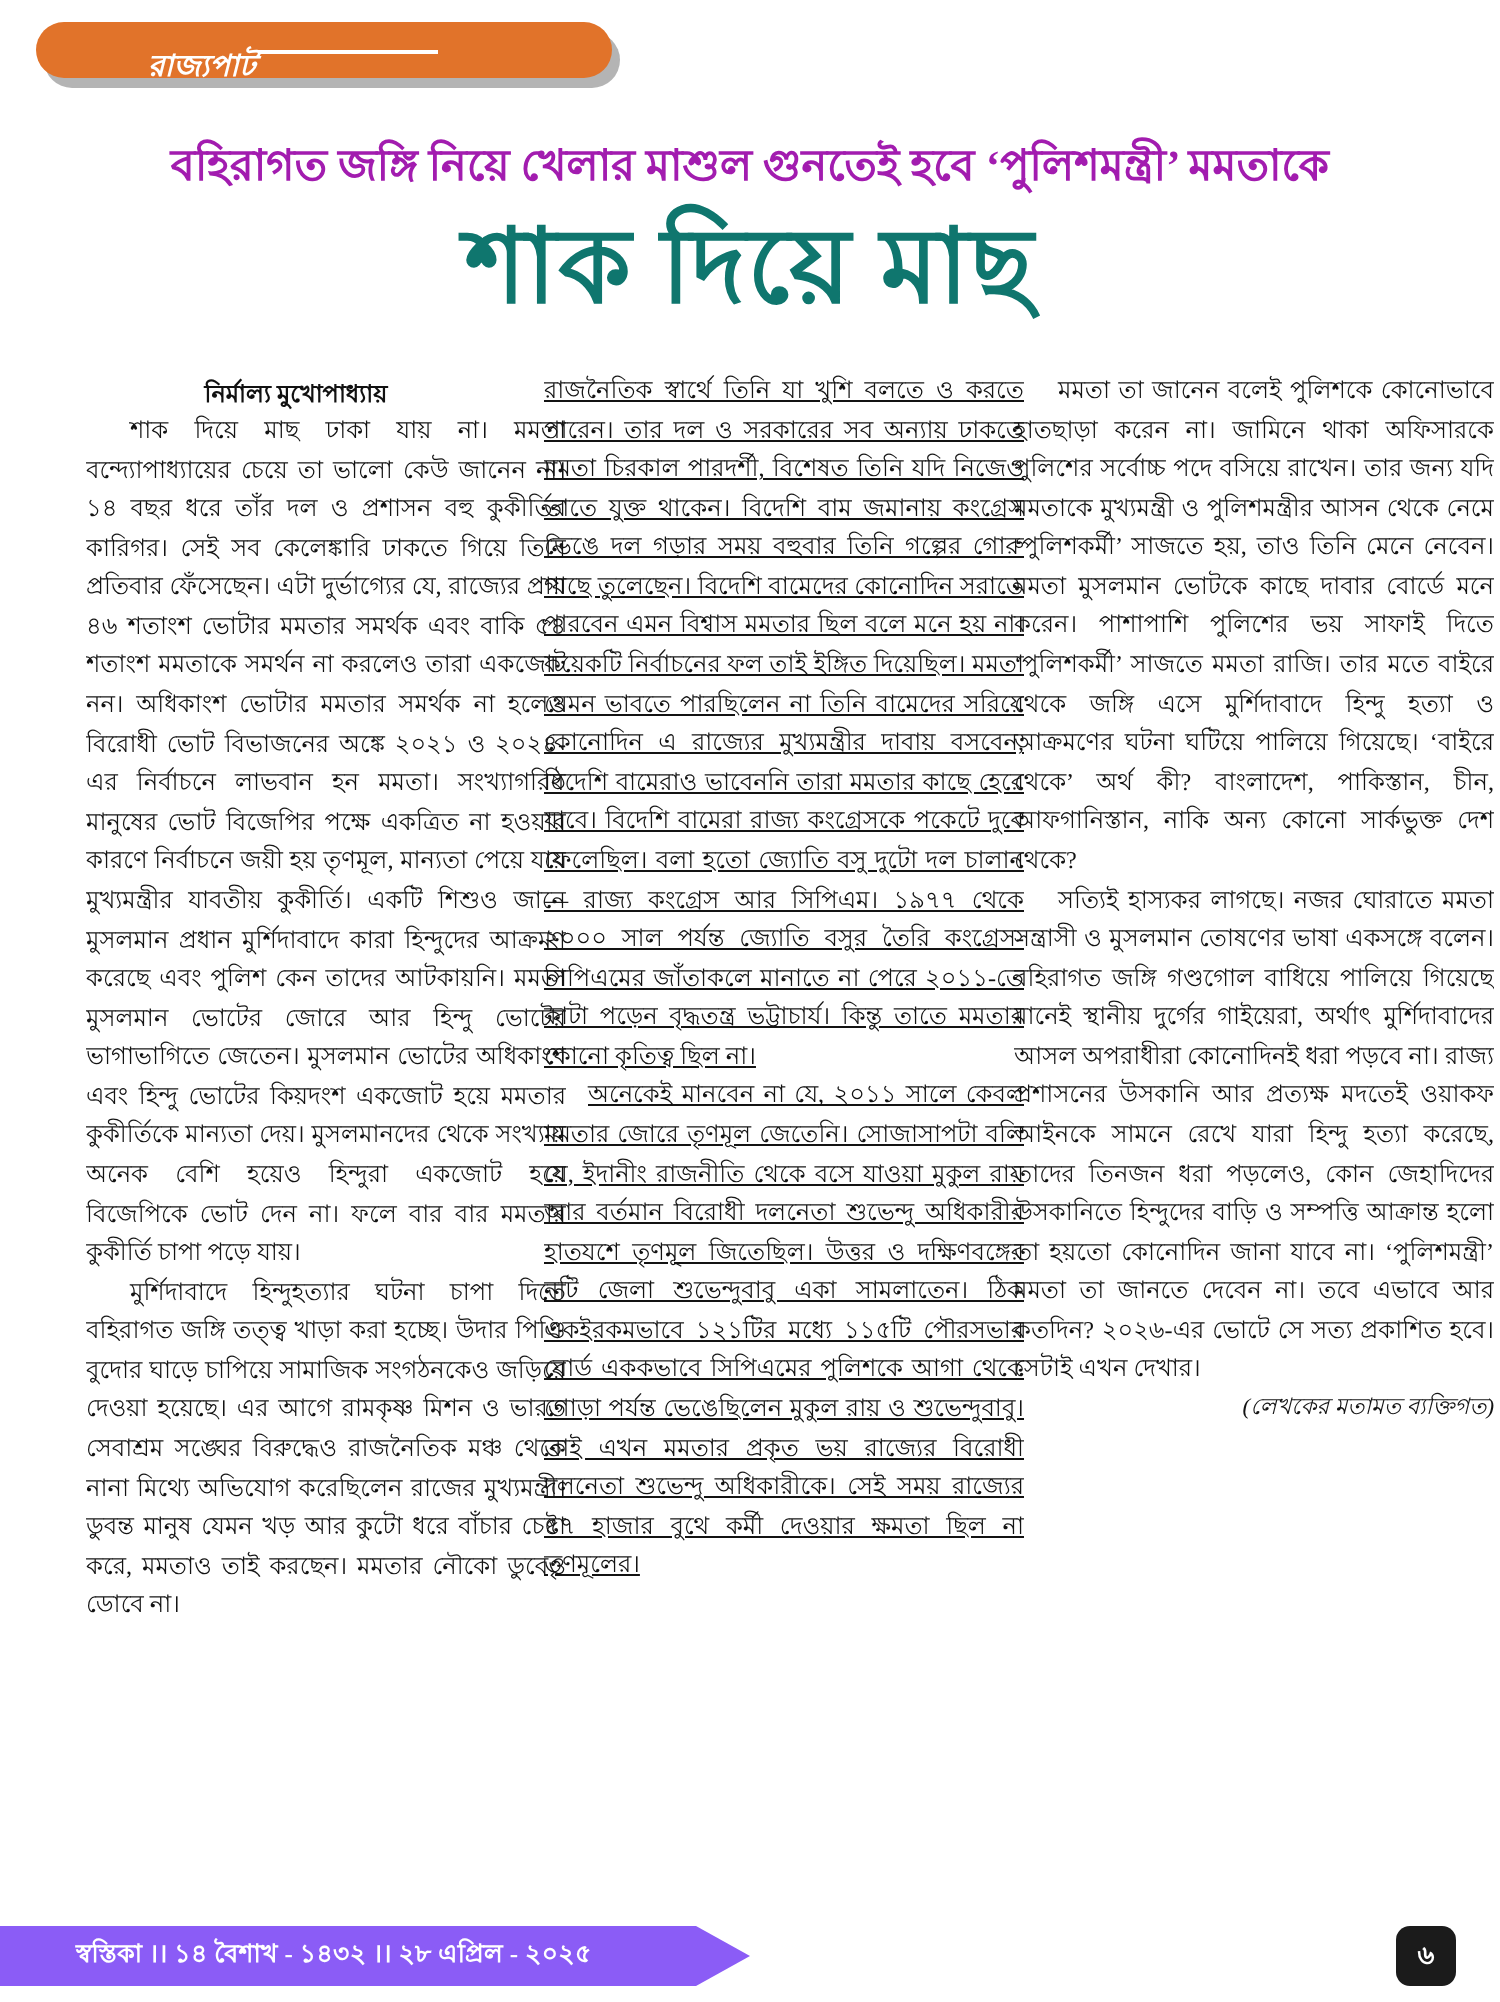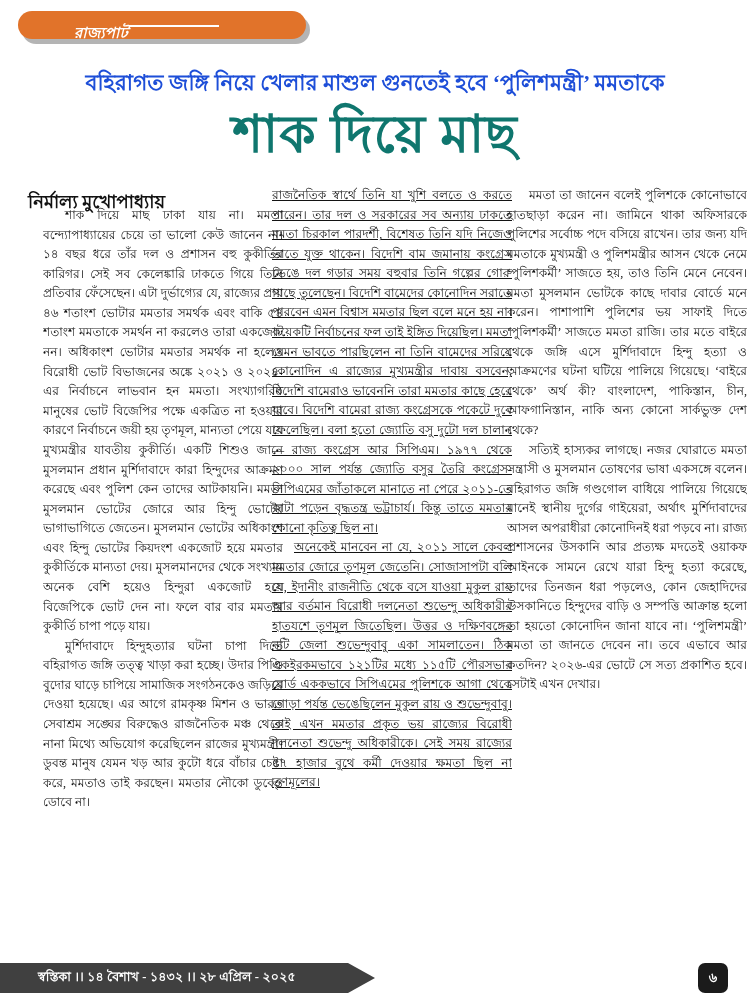--- a/index.html
+++ b/index.html
@@ -65,21 +65,21 @@
 
   
   .kicker {
     position: absolute;
     left: 30px;
     top: 70px;
     width: 690px;
     text-align: center;
     font-size: 21.5px;
     font-weight: 700;
-    color: #1d4ed8;
+    color: #a21caf;
     letter-spacing: .1px;
     line-height: 1.25;
   }
   .headline {
     position: absolute;
     left: 30px;
     top: 103px;
     width: 690px;
     text-align: center;
     font-size: 52px;
@@ -88,22 +88,22 @@
     line-height: 1.22;
     letter-spacing: 1px;
   }
 
   
   .byline {
     position: absolute;
     left: 28px;
     top: 188px;
     width: 240px;
-    text-align: left;
-    font-size: 18px;
+    text-align: center;
+    font-size: 12px;
     font-weight: 700;
     color: #111111;
   }
 
   
   .col {
     position: absolute;
     top: 206px;
     width: 240px;
     height: 740px;
@@ -131,21 +131,21 @@
     text-indent: 0;
   }
 
   
   .footer-banner {
     position: absolute;
     left: 0;
     top: 963px;
     width: 375px;
     height: 30px;
-    background: #404040;
+    background: #8b5cf6;
     clip-path: polygon(0 0, 348px 0, 375px 15px, 348px 30px, 0 30px);
     display: flex;
     align-items: center;
   }
   .footer-text {
     color: #ffffff;
     font-size: 12.5px;
     font-weight: 700;
     margin-left: 38px;
     white-space: nowrap;
@@ -191,20 +191,21 @@
 </div>
 
 <div class="col" id="col2">
   <p class="cont">রাজনৈতিক স্বার্থে তিনি যা খুশি বলতে ও করতে পারেন। তার দল ও সরকারের সব অন্যায় ঢাকতে মমতা চিরকাল পারদর্শী, বিশেষত তিনি যদি নিজেও তাতে যুক্ত থাকেন। বিদেশি বাম জমানায় কংগ্রেস ভেঙে দল গড়ার সময় বহুবার তিনি গল্পের গোরু গাছে তুলেছেন। বিদেশি বামেদের কোনোদিন সরাতে পারবেন এমন বিশ্বাস মমতার ছিল বলে মনে হয় না। কয়েকটি নির্বাচনের ফল তাই ইঙ্গিত দিয়েছিল। মমতা যেমন ভাবতে পারছিলেন না তিনি বামেদের সরিয়ে কোনোদিন এ রাজ্যের মুখ্যমন্ত্রীর দাবায় বসবেন, বিদেশি বামেরাও ভাবেননি তারা মমতার কাছে হেরে যাবে। বিদেশি বামেরা রাজ্য কংগ্রেসকে পকেটে দুবে ফেলেছিল। বলা হতো জ্যোতি বসু দুটো দল চালান— রাজ্য কংগ্রেস আর সিপিএম। ১৯৭৭ থেকে ২০০০ সাল পর্যন্ত জ্যোতি বসুর তৈরি কংগ্রেস-সিপিএমের জাঁতাকলে মানাতে না পেরে ২০১১-তে কাটা পড়েন বৃদ্ধতন্ত্র ভট্টাচার্য। কিন্তু তাতে মমতার কোনো কৃতিত্ব ছিল না।</p>
   <p>অনেকেই মানবেন না যে, ২০১১ সালে কেবল মমতার জোরে তৃণমূল জেতেনি। সোজাসাপটা বলি যে, ইদানীং রাজনীতি থেকে বসে যাওয়া মুকুল রায় আর বর্তমান বিরোধী দলনেতা শুভেন্দু অধিকারীর হাতযশে তৃণমূল জিতেছিল। উত্তর ও দক্ষিণবঙ্গের নটি জেলা শুভেন্দুবাবু একা সামলাতেন। ঠিক একইরকমভাবে ১২১টির মধ্যে ১১৫টি পৌরসভার বোর্ড এককভাবে সিপিএমের পুলিশকে আগা থেকে গোড়া পর্যন্ত ভেঙেছিলেন মুকুল রায় ও শুভেন্দুবাবু। তাই এখন মমতার প্রকৃত ভয় রাজ্যের বিরোধী দলনেতা শুভেন্দু অধিকারীকে। সেই সময় রাজ্যের ৫৭ হাজার বুথে কর্মী দেওয়ার ক্ষমতা ছিল না তৃণমূলের।</p>
 </div>
 
 <div class="col" id="col3">
   <p>মমতা তা জানেন বলেই পুলিশকে কোনোভাবে হাতছাড়া করেন না। জামিনে থাকা অফিসারকে পুলিশের সর্বোচ্চ পদে বসিয়ে রাখেন। তার জন্য যদি মমতাকে মুখ্যমন্ত্রী ও পুলিশমন্ত্রীর আসন থেকে নেমে ‘পুলিশকর্মী’ সাজতে হয়, তাও তিনি মেনে নেবেন। মমতা মুসলমান ভোটকে কাছে দাবার বোর্ডে মনে করেন। পাশাপাশি পুলিশের ভয় সাফাই দিতে ‘পুলিশকর্মী’ সাজতে মমতা রাজি। তার মতে বাইরে থেকে জঙ্গি এসে মুর্শিদাবাদে হিন্দু হত্যা ও আক্রমণের ঘটনা ঘটিয়ে পালিয়ে গিয়েছে। ‘বাইরে থেকে’ অর্থ কী? বাংলাদেশ, পাকিস্তান, চীন, আফগানিস্তান, নাকি অন্য কোনো সার্কভুক্ত দেশ থেকে?</p>
   <p>সত্যিই হাস্যকর লাগছে। নজর ঘোরাতে মমতা সন্ত্রাসী ও মুসলমান তোষণের ভাষা একসঙ্গে বলেন। বহিরাগত জঙ্গি গণ্ডগোল বাধিয়ে পালিয়ে গিয়েছে মানেই স্থানীয় দুর্গের গাইয়েরা, অর্থাৎ মুর্শিদাবাদের আসল অপরাধীরা কোনোদিনই ধরা পড়বে না। রাজ্য প্রশাসনের উসকানি আর প্রত্যক্ষ মদতেই ওয়াকফ আইনকে সামনে রেখে যারা হিন্দু হত্যা করেছে, তাদের তিনজন ধরা পড়লেও, কোন জেহাদিদের উসকানিতে হিন্দুদের বাড়ি ও সম্পত্তি আক্রান্ত হলো তা হয়তো কোনোদিন জানা যাবে না। ‘পুলিশমন্ত্রী’ মমতা তা জানতে দেবেন না। তবে এভাবে আর কতদিন? ২০২৬-এর ভোটে সে সত্য প্রকাশিত হবে। সেটাই এখন দেখার।</p>
+  <p class="attribution">(লেখকের মতামত ব্যক্তিগত)</p>
 </div>
 
 <div class="footer-banner">
   <span class="footer-text">স্বস্তিকা ।। ১৪ বৈশাখ - ১৪৩২ ।। ২৮ এপ্রিল - ২০২৫</span>
 </div>
 <div class="page-badge">
   <span>৬</span>
 </div>
 
 </body></html>

